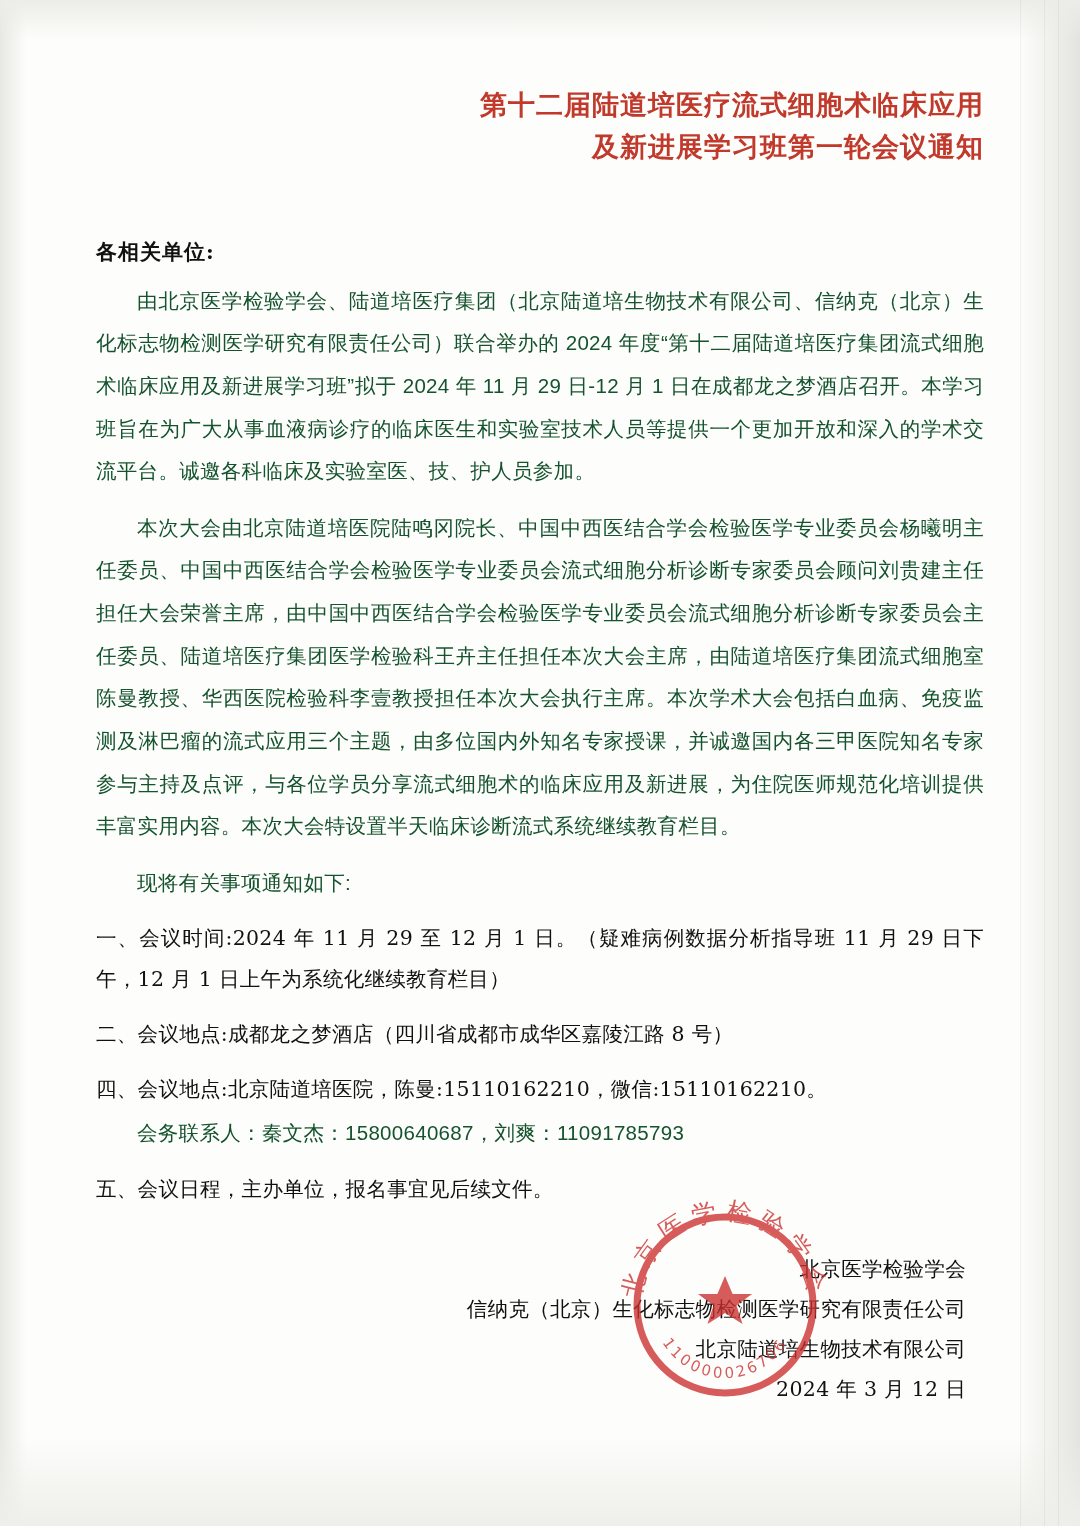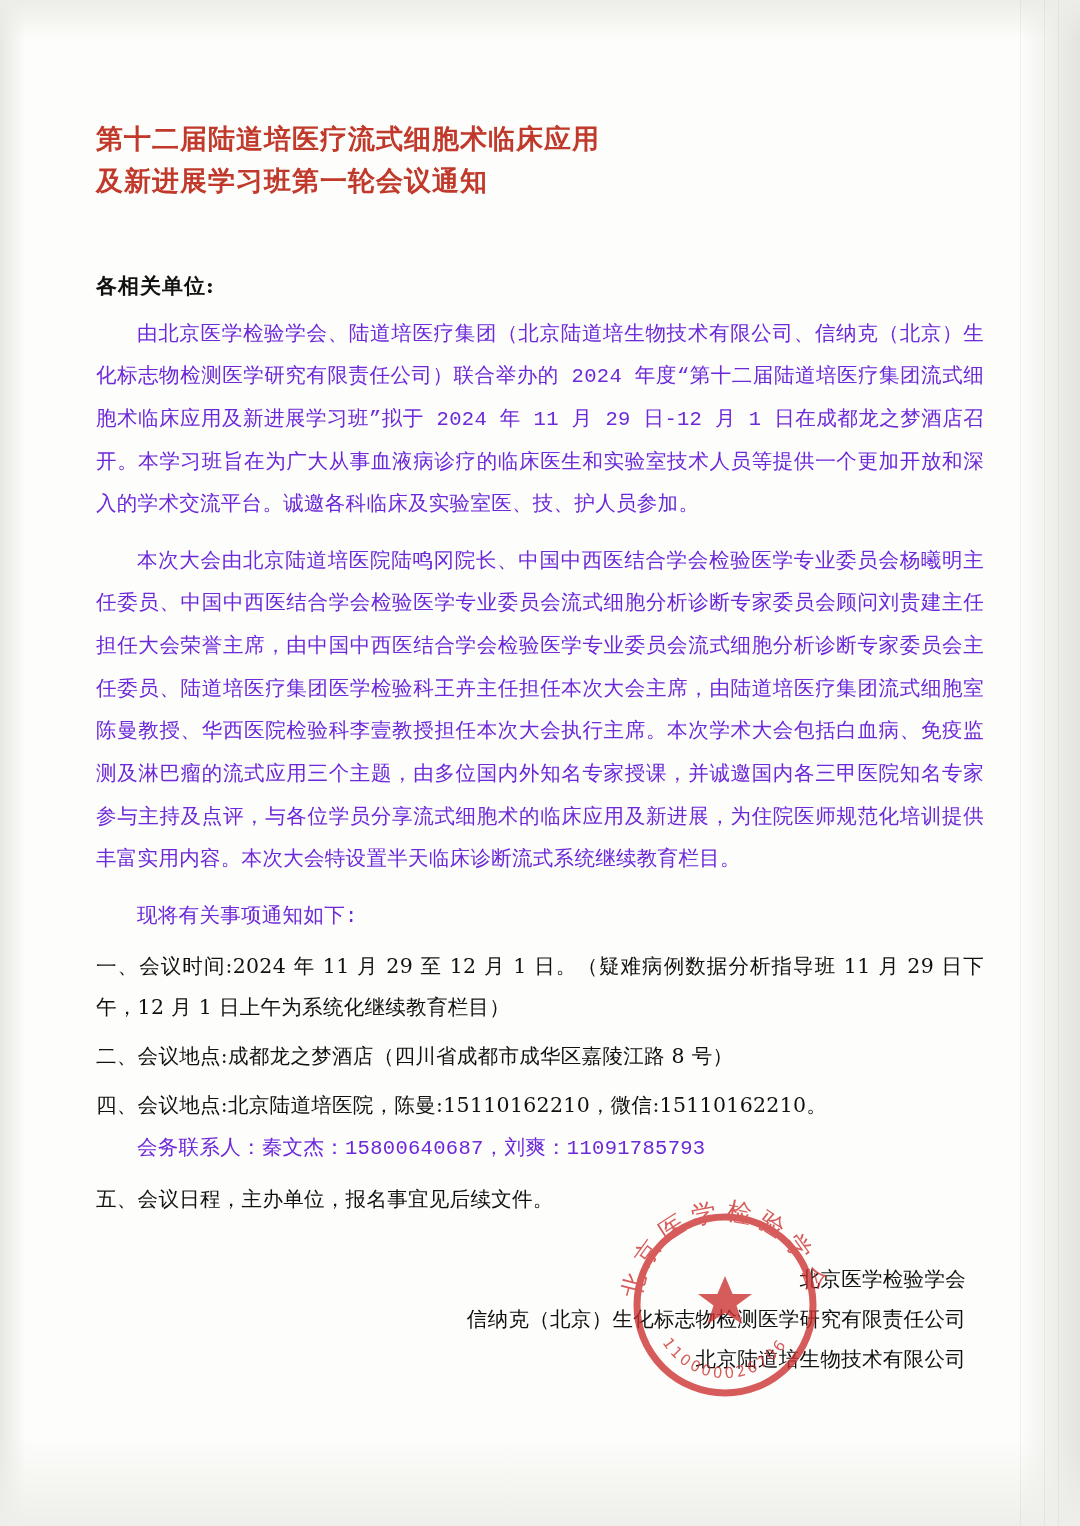--- a/index.html
+++ b/index.html
@@ -56,62 +56,62 @@
   }
 
   .doc {
     position: relative;
     z-index: 2;
     padding: 0 96px;
     box-sizing: border-box;
   }
 
   .title {
-    text-align: left;
+    text-align: right;
     color: #c0392b;
     font-family: "DejaVu Serif", "Liberation Serif", serif;
     font-weight: bold;
     font-size: 27px;
     line-height: 1.55;
     letter-spacing: 1px;
-    padding-top: 118px;
+    padding-top: 84px;
   }
   .title .line2 { display: block; }
 
   .salutation {
     margin-top: 70px;
     font-family: "DejaVu Serif", "Liberation Serif", serif;
     font-weight: bold;
     font-size: 21px;
     color: #111;
     letter-spacing: 1px;
   }
 
   .para {
     margin-top: 14px;
-    font-family: Liberation Mono, monospace;
+    font-family: Liberation Sans, sans-serif;
     font-size: 20.5px;
     line-height: 2.08;
-    color: #6d28d9;
+    color: #14532d;
     text-align: justify;
     text-indent: 2em;
     letter-spacing: 0.3px;
   }
   .para.sub {
     text-indent: 2em;
     margin-top: 2px;
   }
   .list-line {
     font-family: "DejaVu Serif", "Liberation Serif", serif;
     font-size: 20.5px;
     line-height: 2.0;
     color: #111;
     text-align: justify;
     letter-spacing: 0.3px;
-    margin-top: 8px;
+    margin-top: 14px;
   }
 
   .signature {
     margin-top: 40px;
     font-family: "DejaVu Serif", "Liberation Serif", serif;
     font-size: 20.5px;
     line-height: 1.95;
     color: #111;
     text-align: right;
     padding-right: 18px;
@@ -164,20 +164,21 @@
     <div class="list-line">一、会议时间:2024 年 11 月 29 至 12 月 1 日。（疑难病例数据分析指导班 11 月 29 日下午，12 月 1 日上午为系统化继续教育栏目）</div>
     <div class="list-line">二、会议地点:成都龙之梦酒店（四川省成都市成华区嘉陵江路 8 号）</div>
     <div class="list-line">四、会议地点:北京陆道培医院，陈曼:15110162210，微信:15110162210。</div>
     <div class="para sub">会务联系人：秦文杰：15800640687，刘爽：11091785793</div>
     <div class="list-line">五、会议日程，主办单位，报名事宜见后续文件。</div>
 
     <div class="signature">
       <div>北京医学检验学会</div>
       <div>信纳克（北京）生化标志物检测医学研究有限责任公司</div>
       <div>北京陆道培生物技术有限公司</div>
+      <div>2024 年 3 月 12 日</div>
     </div>
 
   </div>
 
   <div class="seal">
     <svg width="230" height="230" viewBox="0 0 230 230" xmlns="http://www.w3.org/2000/svg">
       <defs>
         <path id="sealTopArc" d="M 30,115 A 85,85 0 0 1 200,115" fill="none"></path>
         <path id="sealBottomArc" d="M 42,115 A 73,73 0 0 0 188,115" fill="none"></path>
       </defs>

